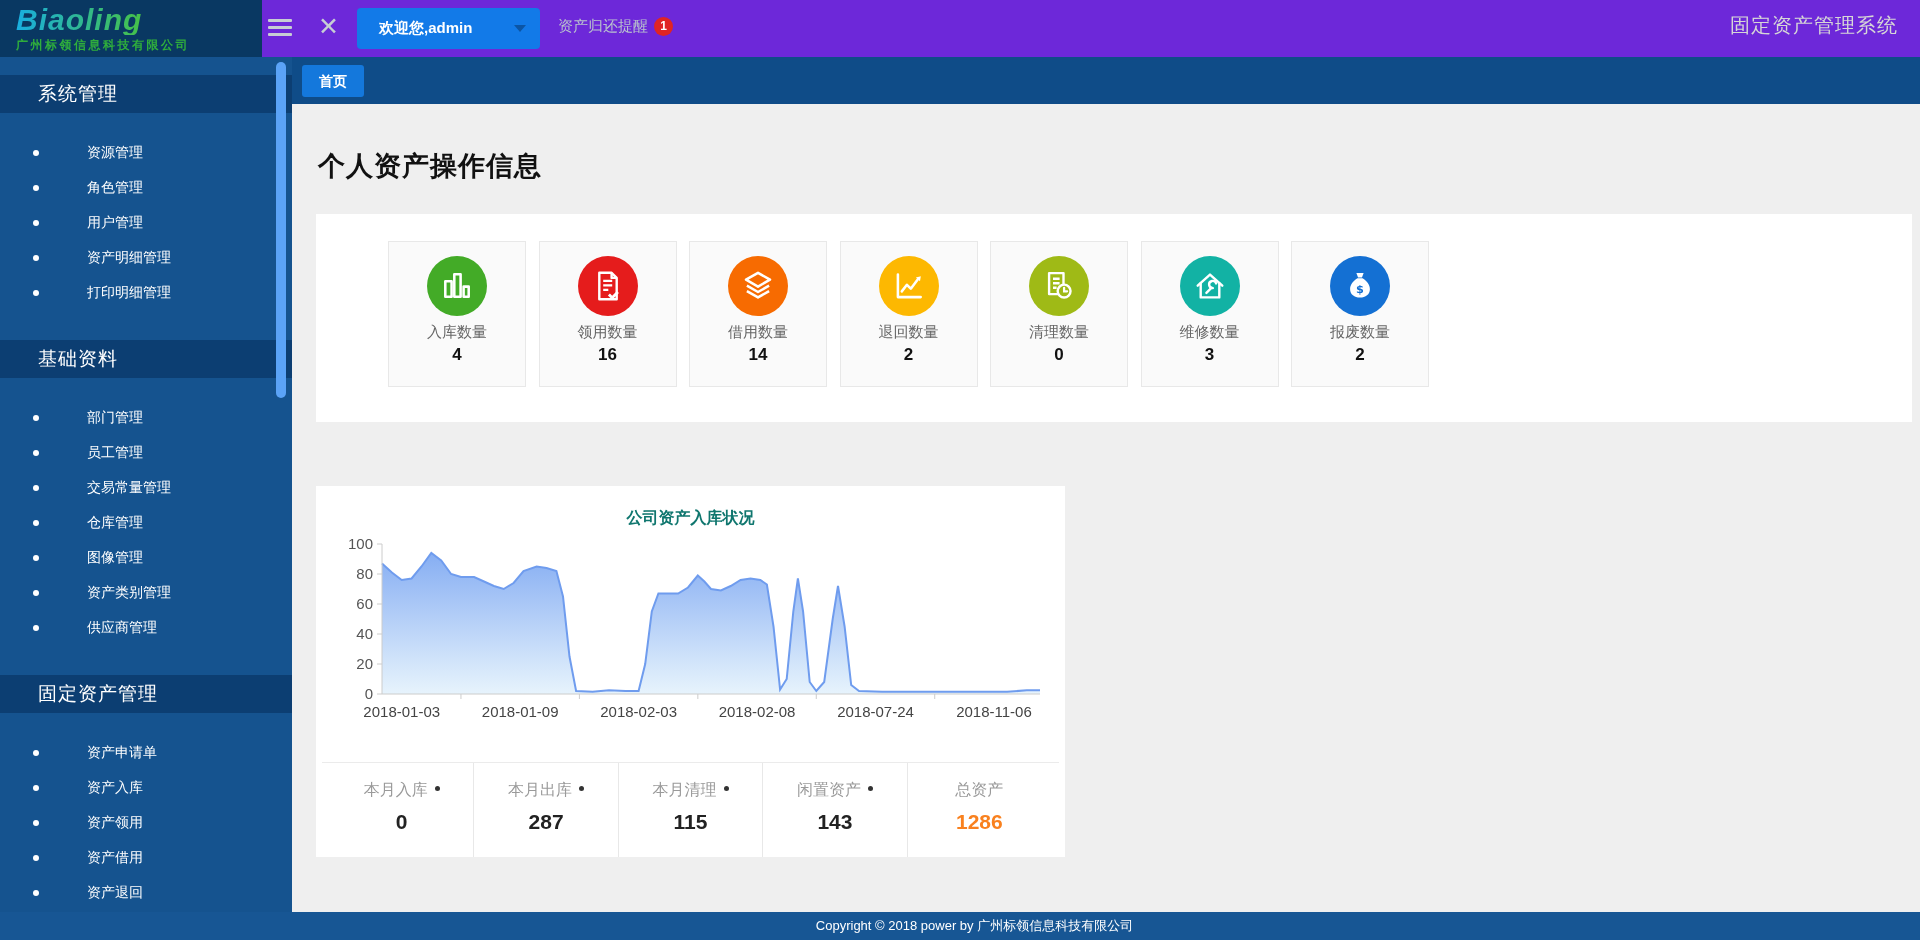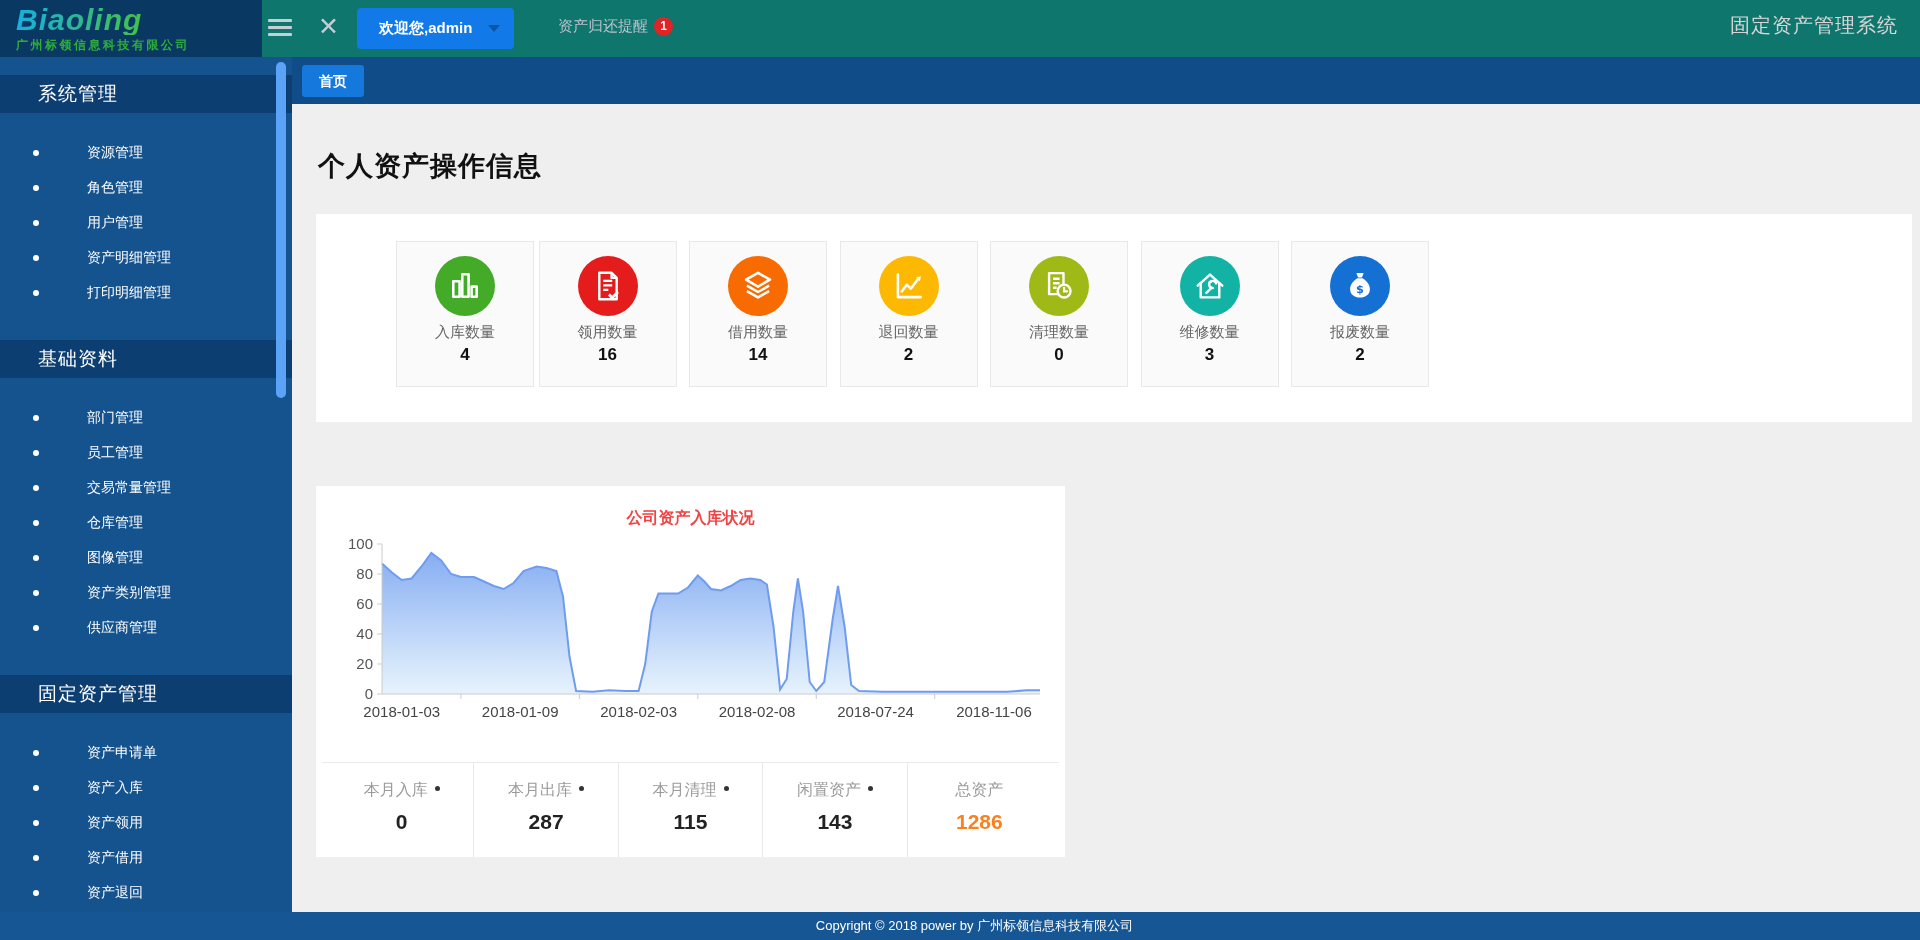--- a/index.html
+++ b/index.html
@@ -1,29 +1,29 @@
 <!DOCTYPE html>
 <html><head>
 <meta charset="utf-8">
 <style>
   * { margin:0; padding:0; box-sizing:border-box; }
   html,body { width:1920px; height:940px; overflow:hidden; }
   body { font-family:"Liberation Sans","DejaVu Sans",sans-serif; background:#efefef; position:relative; }
 
   
-  .header { position:absolute; left:0; top:0; width:1920px; height:57px; background:#0f766e; z-index:5; }
+  .header { position:absolute; left:0; top:0; width:1920px; height:57px; background:#6d28d9; z-index:5; }
   .logo-box { position:absolute; left:0; top:0; width:262px; height:57px; background:#093862; padding:5px 0 0 16px; }
   .logo-title { font-size:30px; font-weight:bold; font-style:italic; letter-spacing:1px;
     background:linear-gradient(90deg,#19aee0 0%,#49c23c 55%,#90d411 100%);
     -webkit-background-clip:text; background-clip:text; -webkit-text-fill-color:transparent; color:#6cc728; line-height:30px; }
   .logo-sub { font-size:12px; color:#2fae3c; letter-spacing:2.5px; margin-top:2px; font-weight:bold; }
   .hamburger { position:absolute; left:268px; top:19px; width:24px; height:19px; cursor:pointer; }
   .hamburger span { display:block; height:3px; background:#c7cdd4; margin-bottom:4px; border-radius:1px; }
   .close-x { position:absolute; left:318px; top:11px; font-size:25px; color:#c7cdd4; font-weight:bold; cursor:pointer; line-height:30px; }
-  .welcome-btn { position:absolute; left:357px; top:8px; width:157px; height:41px; background:#127ae8; border:none; border-radius:4px;
+  .welcome-btn { position:absolute; left:357px; top:8px; width:183px; height:41px; background:#127ae8; border:none; border-radius:4px;
     color:#fff; font-size:15px; font-weight:bold; text-align:left; padding-left:22px; cursor:pointer; font-family:inherit; }
   .welcome-caret { position:absolute; right:14px; top:17px; width:0; height:0; border-left:6px solid transparent; border-right:6px solid transparent; border-top:7px solid #0b55a5; }
   .reminder { position:absolute; left:558px; top:17px; font-size:15px; color:#b9c2cd; cursor:pointer; }
   .badge { display:inline-block; min-width:19px; height:19px; border-radius:50%; background:#e02424; color:#fff; font-size:12px; font-weight:bold;
     text-align:center; line-height:19px; margin-left:6px; vertical-align:1px; }
   .app-title { position:absolute; right:22px; top:12px; font-size:20px; color:#d6d6d6; letter-spacing:1px; }
 
   
   .sidebar { position:absolute; left:0; top:57px; width:292px; height:855px; background:#15538f; padding-top:18px; z-index:2; }
   .side-scroll { position:absolute; left:276px; top:5px; width:10px; height:336px; background:#5ba3f7; border-radius:5px; cursor:pointer; }
@@ -42,21 +42,21 @@
   
   .stats-panel { position:absolute; left:24px; top:110px; width:1596px; height:208px; background:#fff; }
   .stat-card { position:absolute; top:27px; width:138px; height:146px; background:#fafafa; border:1px solid #e8e8e8; text-align:center; }
   .stat-circle { width:60px; height:60px; border-radius:50%; margin:14px auto 0; display:flex; align-items:center; justify-content:center; }
   .stat-circle svg { width:36px; height:36px; }
   .stat-label { font-size:15px; color:#666; margin-top:7px; }
   .stat-value { font-size:17px; font-weight:bold; color:#111; margin-top:3px; }
 
   
   .chart-card { position:absolute; left:24px; top:382px; width:749px; height:371px; background:#fff; }
-  .chart-title { position:absolute; left:0; right:0; top:22px; text-align:center; font-size:16px; font-weight:bold; color:#ef4444; }
+  .chart-title { position:absolute; left:0; right:0; top:22px; text-align:center; font-size:16px; font-weight:bold; color:#0f766e; }
   .chart-svg { position:absolute; left:10px; top:46px; }
   .chart-divider { position:absolute; left:6px; right:6px; top:276px; height:1px; background:#ebebeb; }
   .summary-row { position:absolute; left:14px; right:14px; top:277px; height:94px; display:flex; }
   .summary-col { flex:1; text-align:center; padding-top:17px; }
   .summary-col:not(:last-child){ border-right:1px solid #e8e8e8; }
   .summary-label { font-size:16px; color:#9a9a9a; }
   .summary-dot { display:inline-block; width:5px; height:5px; border-radius:50%; background:#333; margin-left:7px; vertical-align:4px; }
   .summary-value { font-size:21px; font-weight:bold; color:#222; margin-top:9px; }
   .summary-value.highlight { color:#f9811f; }
 
@@ -118,21 +118,21 @@
     </div>
   </div>
 
 <div class="tabbar">
   <div class="tab">首页</div>
 </div>
 
 <div class="main">
   <div class="page-heading">个人资产操作信息</div>
   <div class="stats-panel">
-      <div class="stat-card" style="left: 80px;">
+      <div class="stat-card" style="left: 72px;">
         <div class="stat-circle" style="background: rgb(67, 171, 39);">
           <svg viewBox="0 0 24 24">
             <g fill="none" stroke="#fff" stroke-width="1.7" stroke-linejoin="round">
               <rect x="4.2" y="8.8" width="4.2" height="10.4"></rect>
               <rect x="10.2" y="4.2" width="4.2" height="15"></rect>
               <rect x="16.4" y="12.4" width="3.4" height="6.8"></rect>
             </g>
           </svg>
         </div>
         <div class="stat-label">入库数量</div>

